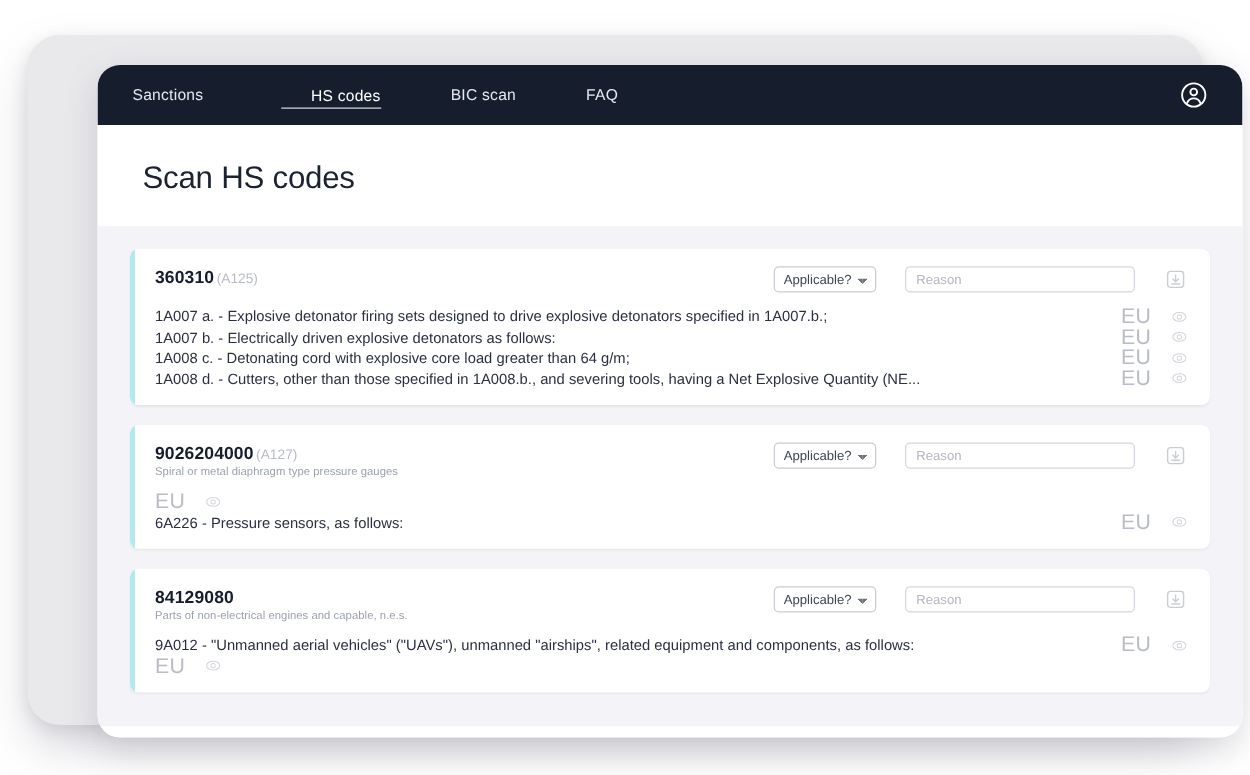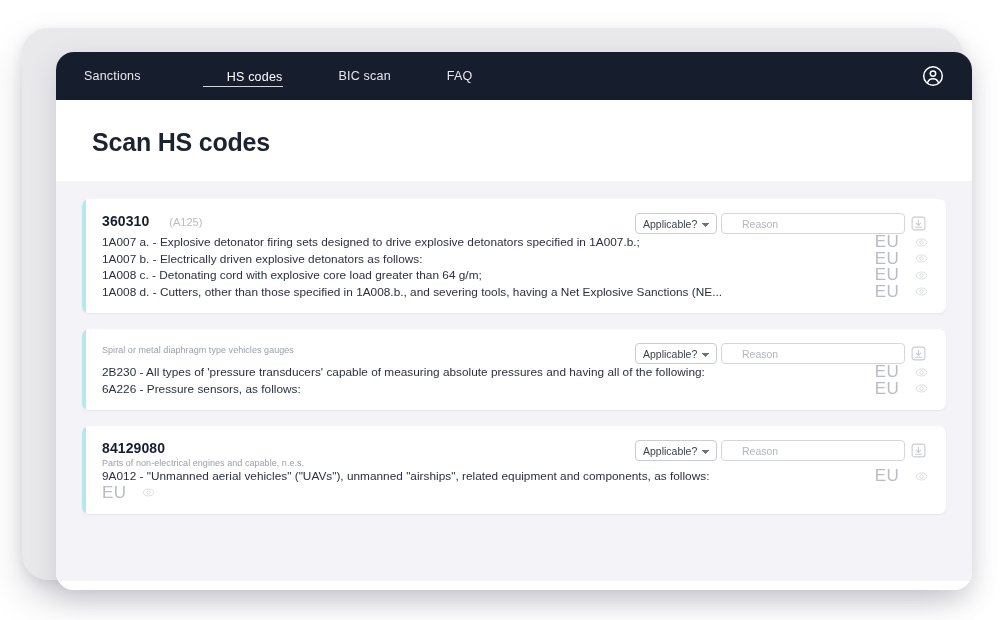--- a/index.html
+++ b/index.html
@@ -27,21 +27,21 @@
     width: 940px;
     height: 552px;
     background: #e9e9ec;
     border-radius: 26px;
     box-shadow: 0 18px 34px rgba(120,120,135,0.28),
                 0 4px 12px rgba(120,120,135,0.18);
   }
 
   .device-screen {
     position: absolute;
-    left: 34px;
+    left: 56px;
     top: 24px;
     width: 916px;
     height: 538px;
     background: #ffffff;
     border-radius: 18px;
     overflow: hidden;
     box-shadow: 0 10px 26px rgba(100,100,120,0.22);
   }
 
   
@@ -90,21 +90,21 @@
 
   
   .page-body {
     height: 490px;
     background: #ffffff;
     padding: 0;
   }
 
   .page-title {
     font-size: 25px;
-    font-weight: bold;
+    font-weight: normal;
     color: #1b2230;
     padding: 28px 16px 24px 36px;
     letter-spacing: -0.2px;
   }
 
   .content-area {
     background: #f4f4f8;
     height: 400px;
     padding: 18px 26px 0 26px;
   }
@@ -132,21 +132,21 @@
     align-items: flex-start;
     justify-content: space-between;
     gap: 12px;
   }
 
   .code-block { padding-top: 1px; }
 
   .code-line {
     display: flex;
     align-items: baseline;
-    gap: 20px;
+    gap: 2px;
   }
   .hs-code {
     font-size: 14px;
     font-weight: bold;
     color: #161e2e;
     letter-spacing: 0.1px;
   }
   .hs-ref {
     font-size: 11px;
     color: #b9bcc6;
@@ -154,21 +154,21 @@
   .hs-desc {
     font-size: 9px;
     color: #9aa0ac;
     margin-top: 2px;
     letter-spacing: 0.05px;
   }
 
   .card-controls {
     display: flex;
     align-items: center;
-    gap: 4px;
+    gap: 23px;
     padding-top: 1px;
     justify-content: space-between;
   }
 
   .applicable-select {
     appearance: none;
     -webkit-appearance: none;
     font-family: "Liberation Sans", sans-serif;
     font-size: 10.5px;
     color: #3c4350;
@@ -190,36 +190,36 @@
 
   .reason-input {
     font-family: "Liberation Sans", sans-serif;
     font-size: 10.5px;
     color: #3c4350;
     background: #ffffff;
     border: 1px solid #d3d6dd;
     border-radius: 4px;
     height: 21px;
     width: 184px;
-    padding: 0 20px;
+    padding: 0 8px;
   }
   .reason-input::placeholder { color: #b3b7c0; }
 
   .save-btn {
     width: 19px;
     height: 19px;
     display: flex;
     align-items: center;
     justify-content: center;
     cursor: pointer;
   }
   .save-btn svg { display: block; }
 
   
-  .entries { }
+  .entries { margin-top: 11px; }
 
   .entry-row {
     display: flex;
     align-items: center;
     justify-content: space-between;
     gap: 10px;
     height: 16.5px;
   }
 
   .entry-text {
@@ -337,57 +337,60 @@
                   <span class="region-tag">EU</span>
                   <span class="eye-btn">
                     <svg width="13" height="13" viewBox="0 0 20 20" fill="none" stroke="#d2d5dc" stroke-width="1.25">
                       <ellipse cx="10" cy="10" rx="8" ry="5.4"></ellipse>
                       <circle cx="10" cy="10" r="2.6"></circle>
                     </svg>
                   </span>
                 </div>
               </div>
               <div class="entry-row">
-                <div class="entry-text">1A008 d. - Cutters, other than those specified in 1A008.b., and severing tools, having a Net Explosive Sanctions (NE...</div>
+                <div class="entry-text">1A008 d. - Cutters, other than those specified in 1A008.b., and severing tools, having a Net Explosive Quantity (NE...</div>
                 <div class="entry-right">
                   <span class="region-tag">EU</span>
                   <span class="eye-btn">
                     <svg width="13" height="13" viewBox="0 0 20 20" fill="none" stroke="#d2d5dc" stroke-width="1.25">
                       <ellipse cx="10" cy="10" rx="8" ry="5.4"></ellipse>
                       <circle cx="10" cy="10" r="2.6"></circle>
                     </svg>
                   </span>
                 </div>
               </div>
             </div>
           </div>
 
           <div class="card">
             <div class="card-head">
               <div class="code-block">
-                <div class="hs-desc">Spiral or metal diaphragm type vehicles gauges</div>
+                <div class="code-line">
+                  <span class="hs-code">9026204000</span>
+                  <span class="hs-ref">(A127)</span>
+                </div>
+                <div class="hs-desc">Spiral or metal diaphragm type pressure gauges</div>
               </div>
               <div class="card-controls">
                 <select class="applicable-select">
                   <option>Applicable?</option>
                 </select>
                 <input class="reason-input" type="text" placeholder="Reason" style="">
                 <div class="save-btn">
                   <svg width="17" height="17" viewBox="0 0 20 20" fill="none" stroke="#c9ccd4" stroke-width="1.3" stroke-linecap="round" stroke-linejoin="round">
                     <rect x="2.5" y="2.5" width="15" height="15" rx="2.6"></rect>
                     <path d="M10 6v6"></path>
                     <path d="M7.4 9.6L10 12.2l2.6-2.6"></path>
                     <path d="M6.4 14.4h7.2"></path>
                   </svg>
                 </div>
               </div>
             </div>
             <div class="entries">
               <div class="entry-row">
-                <div class="entry-text">2B230 - All types of 'pressure transducers' capable of measuring absolute pressures and having all of the following:</div>
                 <div class="entry-right">
                   <span class="region-tag">EU</span>
                   <span class="eye-btn">
                     <svg width="13" height="13" viewBox="0 0 20 20" fill="none" stroke="#d2d5dc" stroke-width="1.25">
                       <ellipse cx="10" cy="10" rx="8" ry="5.4"></ellipse>
                       <circle cx="10" cy="10" r="2.6"></circle>
                     </svg>
                   </span>
                 </div>
               </div>

